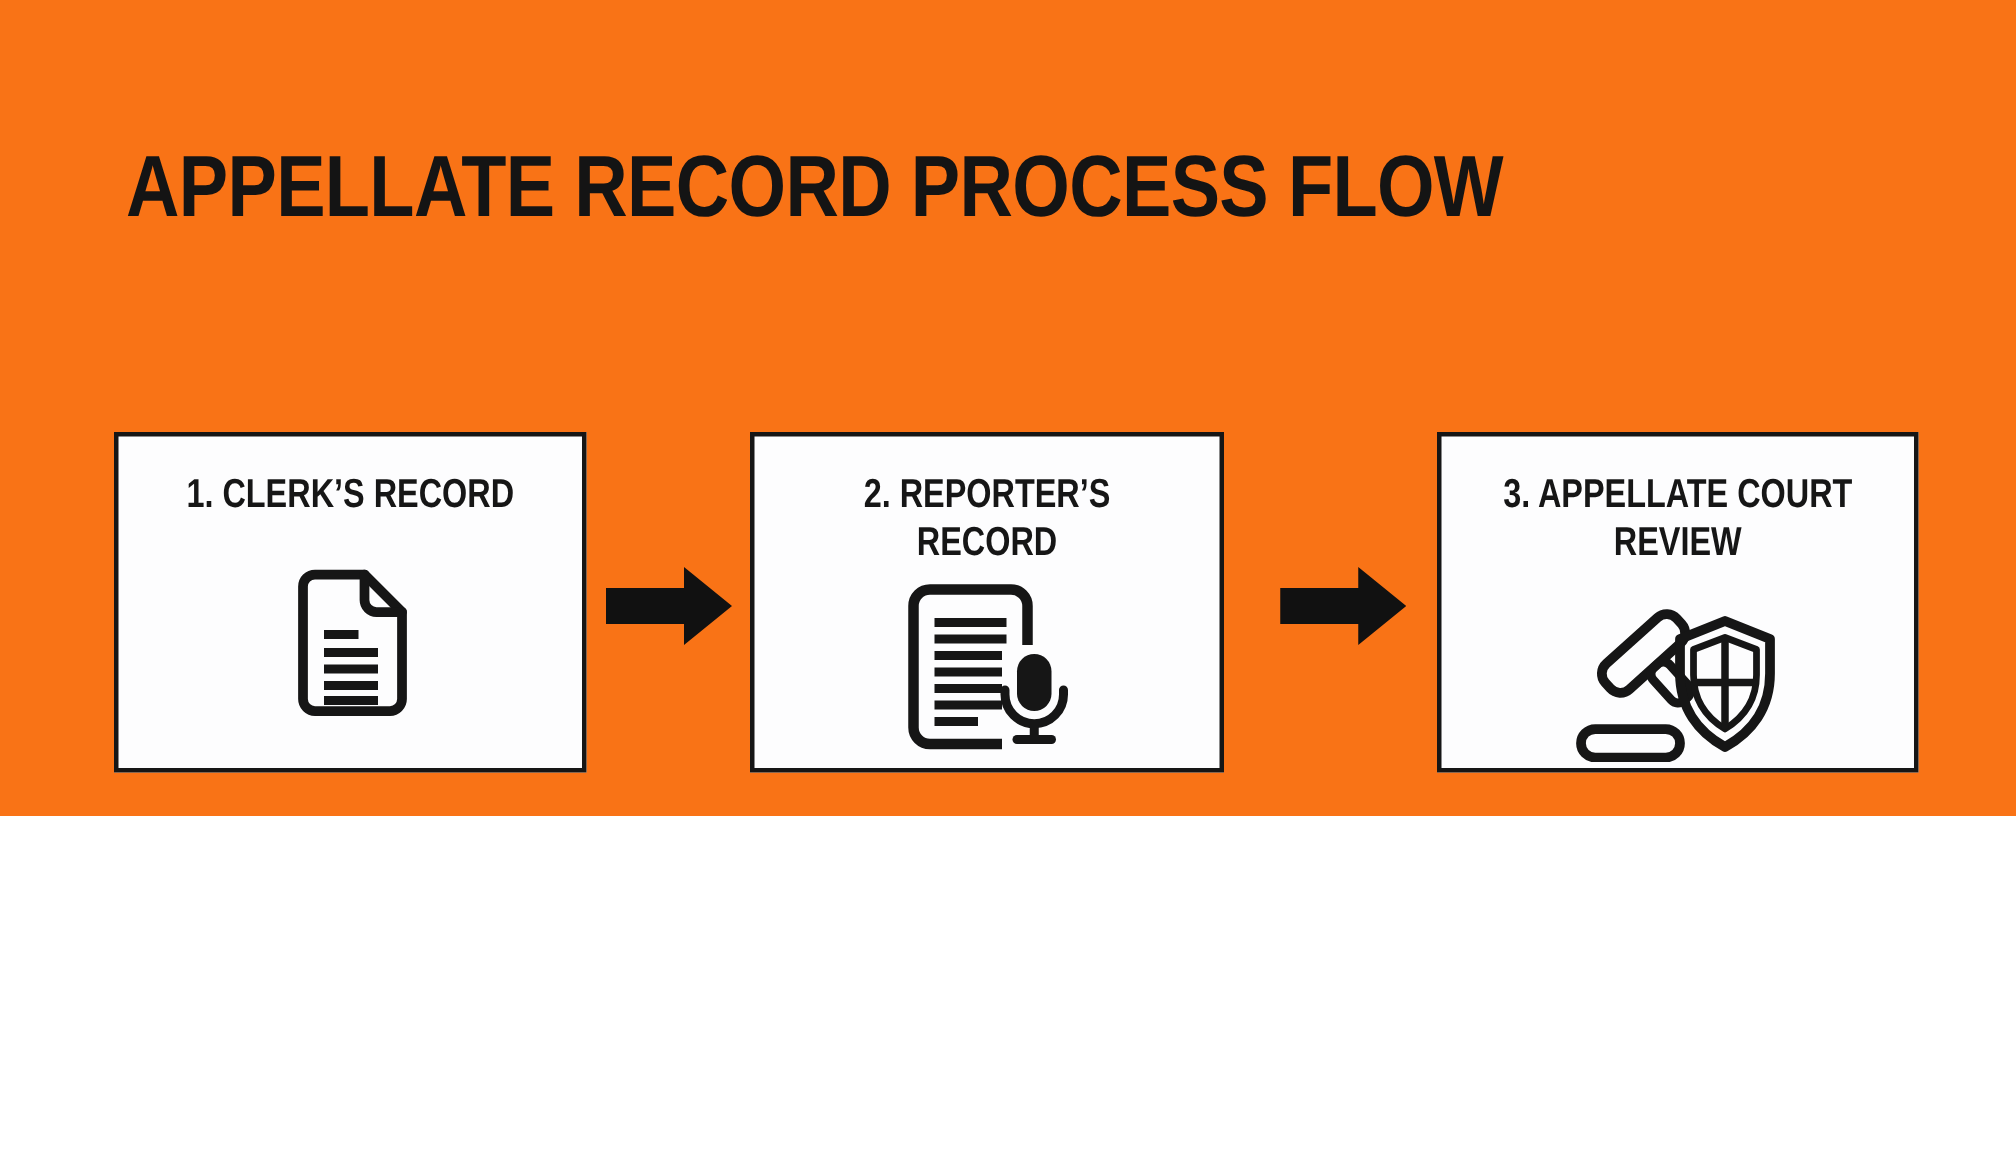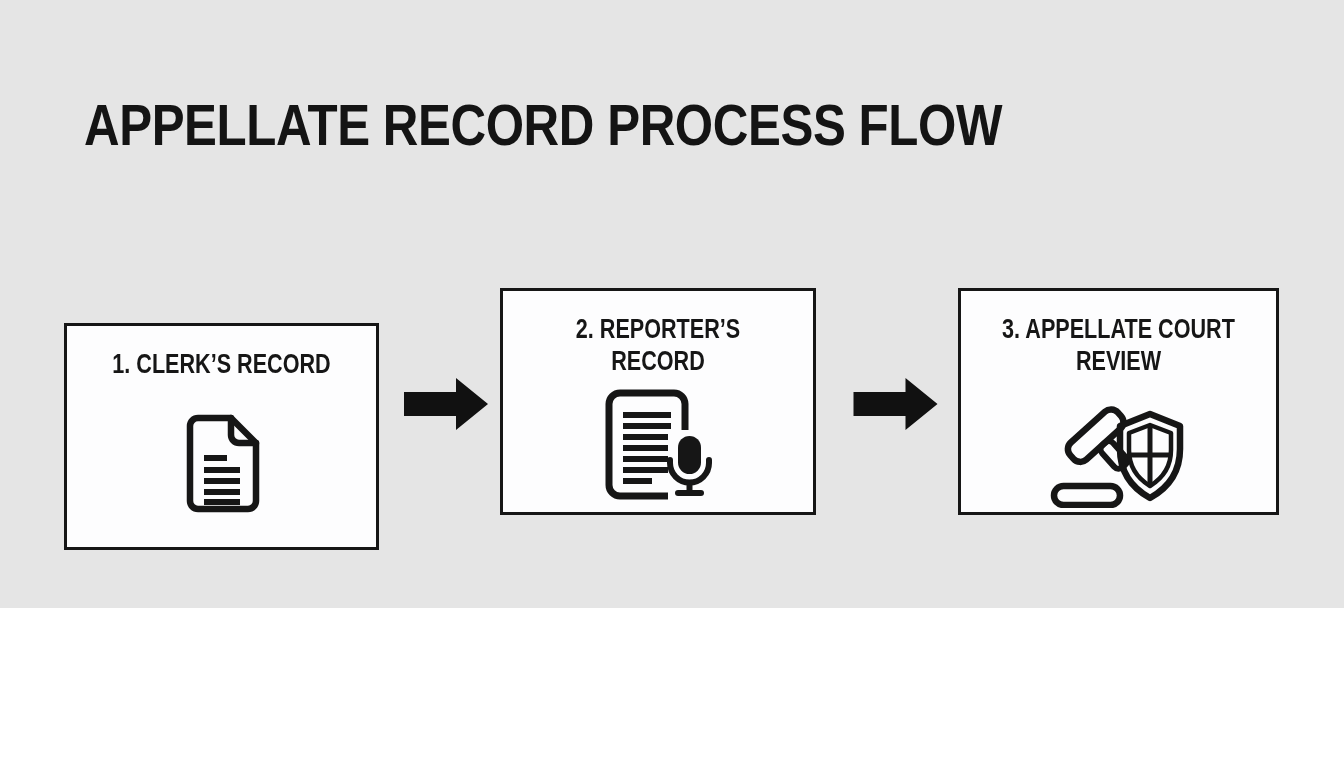--- a/index.html
+++ b/index.html
@@ -1,19 +1,19 @@
 <!DOCTYPE html>
 <html><head>
 <meta charset="utf-8">
 <style>
   html,body{margin:0;padding:0;}
   .canvas{
     position:relative;
-    width:1344px;height:608px;
-    background:#e5e5e5;
+    width:1344px;height:544px;
+    background:#f97316;
     overflow:hidden;
     font-family:"Liberation Sans", sans-serif;
     color:#161616;
   }
   .page-title{
     position:absolute;
     left:84px;top:96px;
     margin:0;
     font-size:58px;
     font-weight:700;
@@ -28,21 +28,21 @@
     position:absolute;
     top:288px;
     height:227px;
     box-sizing:border-box;
     border:3px solid #161616;
     background:#fdfdfe;
     display:flex;
     flex-direction:column;
     align-items:center;
   }
-  .box-1{left:64px;width:315px;margin-top:35px;}
+  .box-1{left:76px;width:315px;}
   .box-2{left:500px;width:316px;}
   .box-3{left:958px;width:321px;gap:16px;}
   .step-label{
     margin-top:22px;
     width:100%;
     text-align:center;
     font-size:27px;
     font-weight:700;
     line-height:32px;
     letter-spacing:0;

